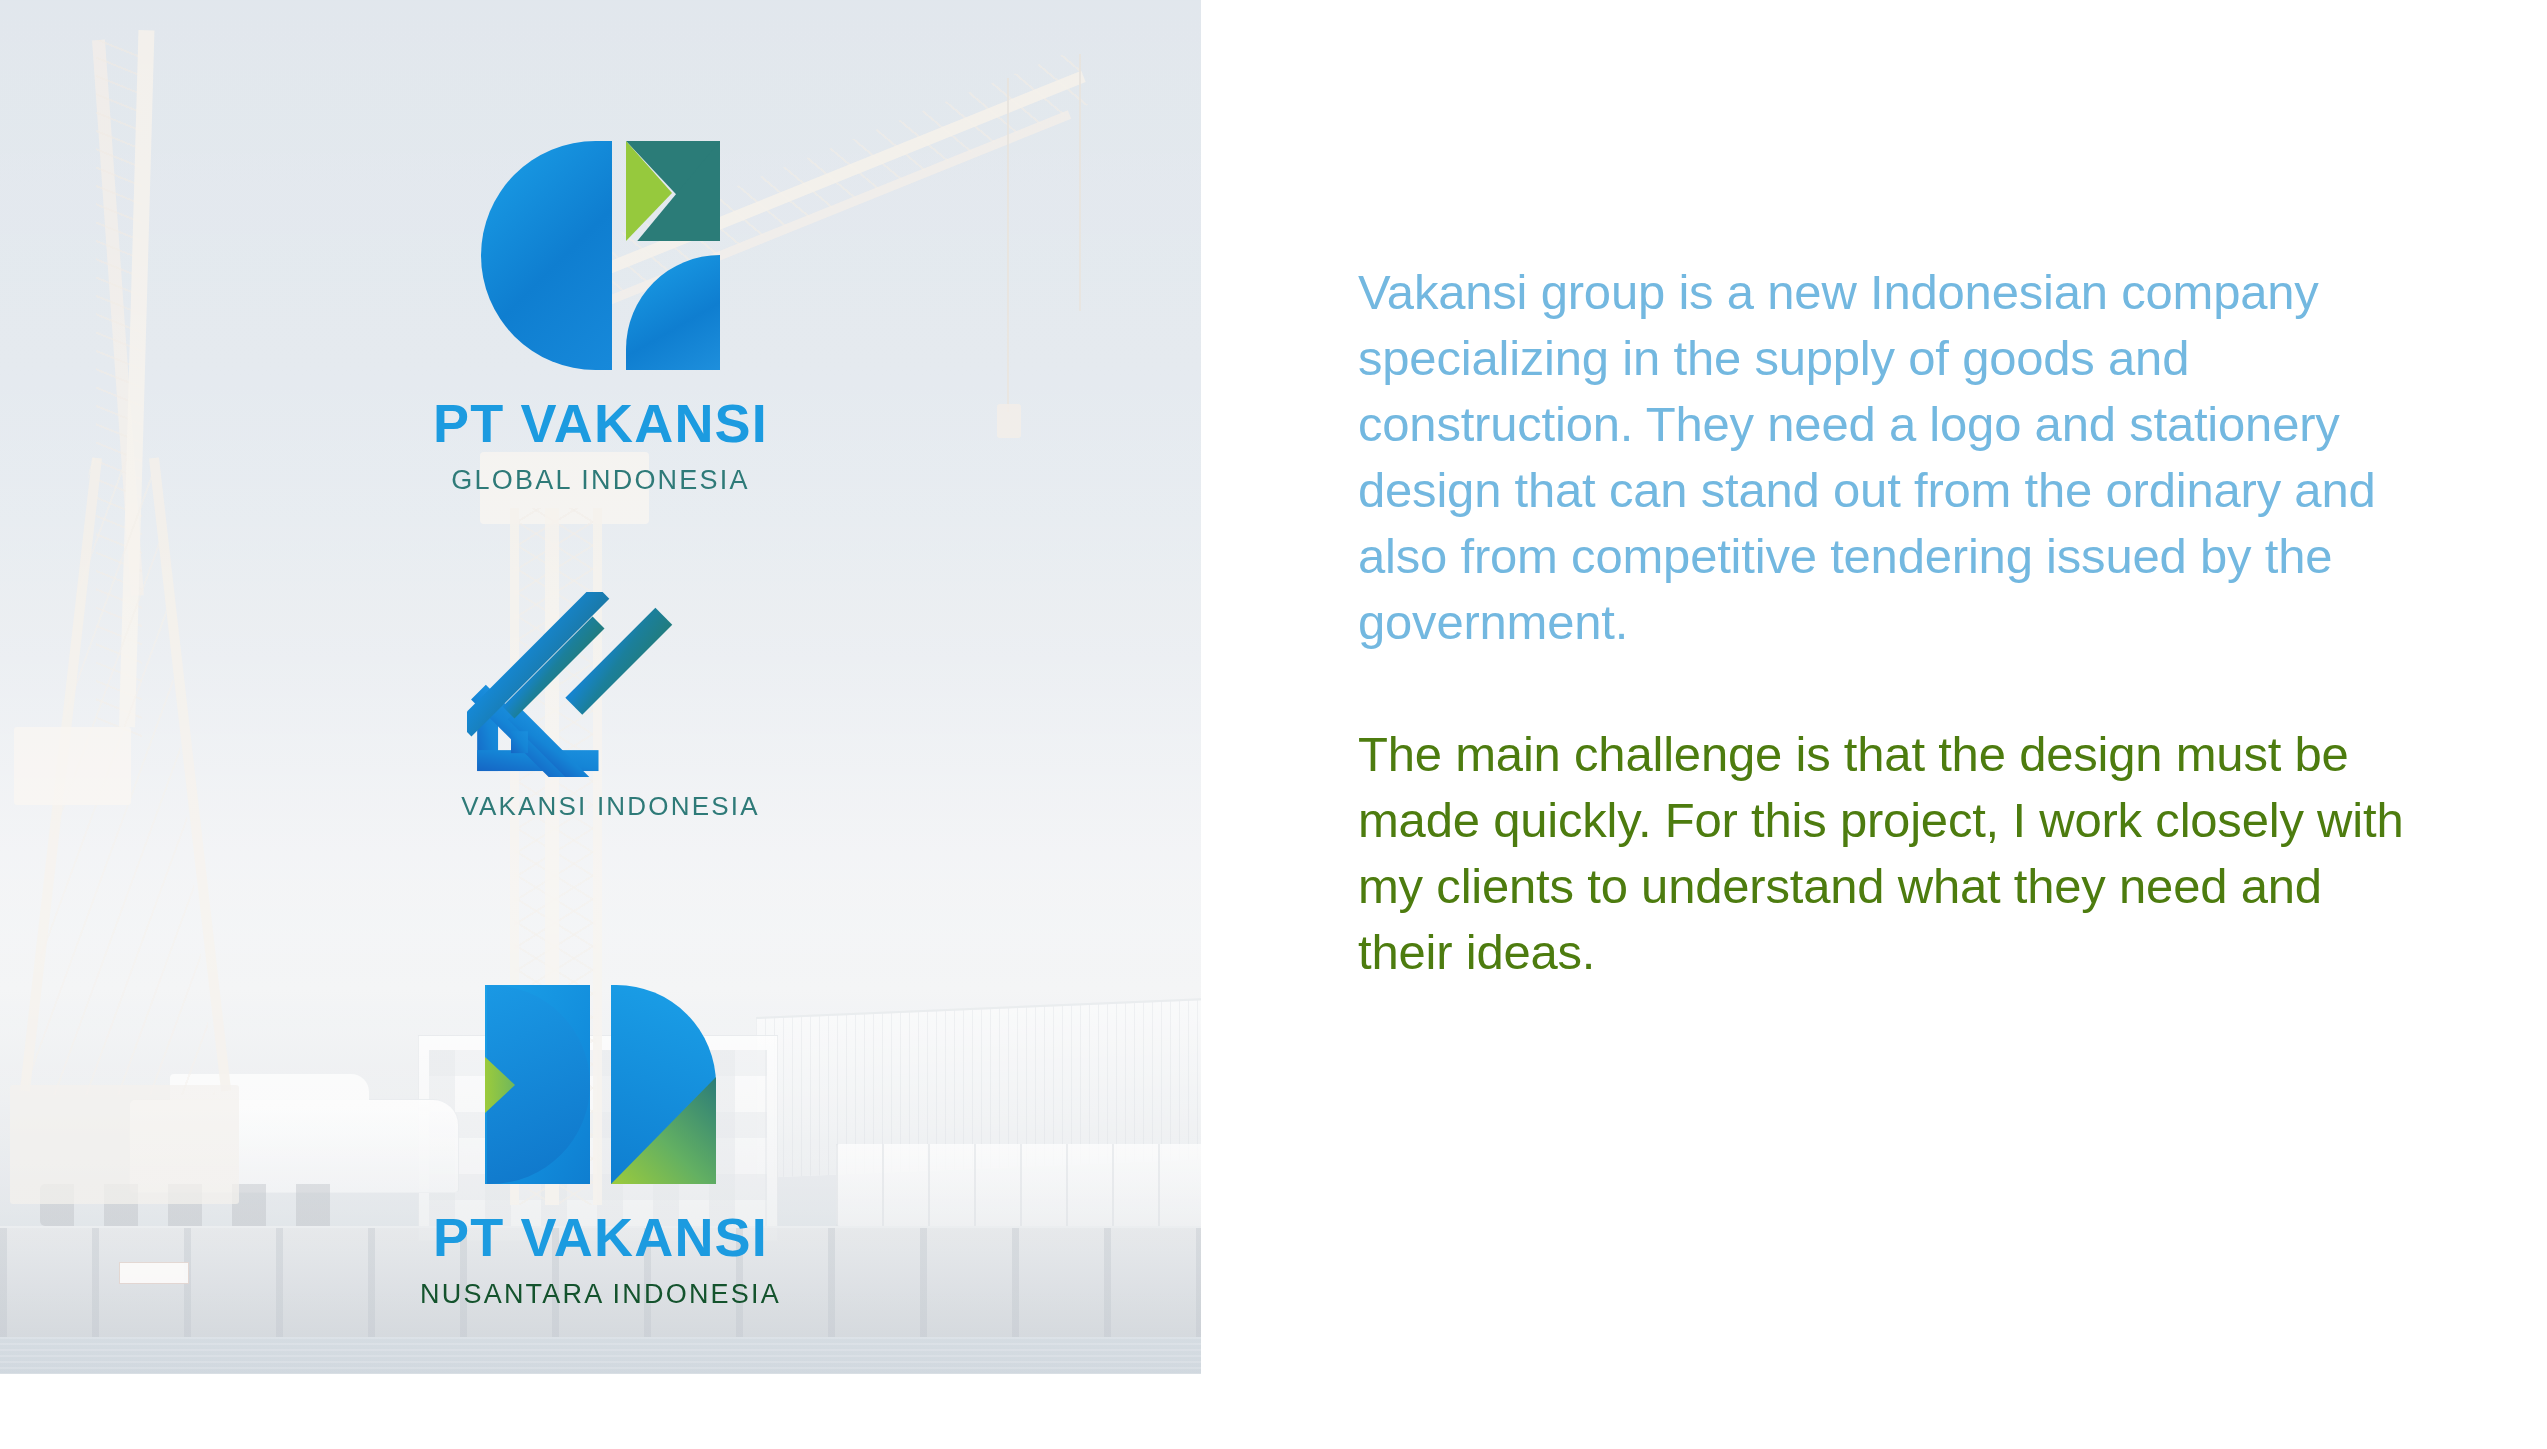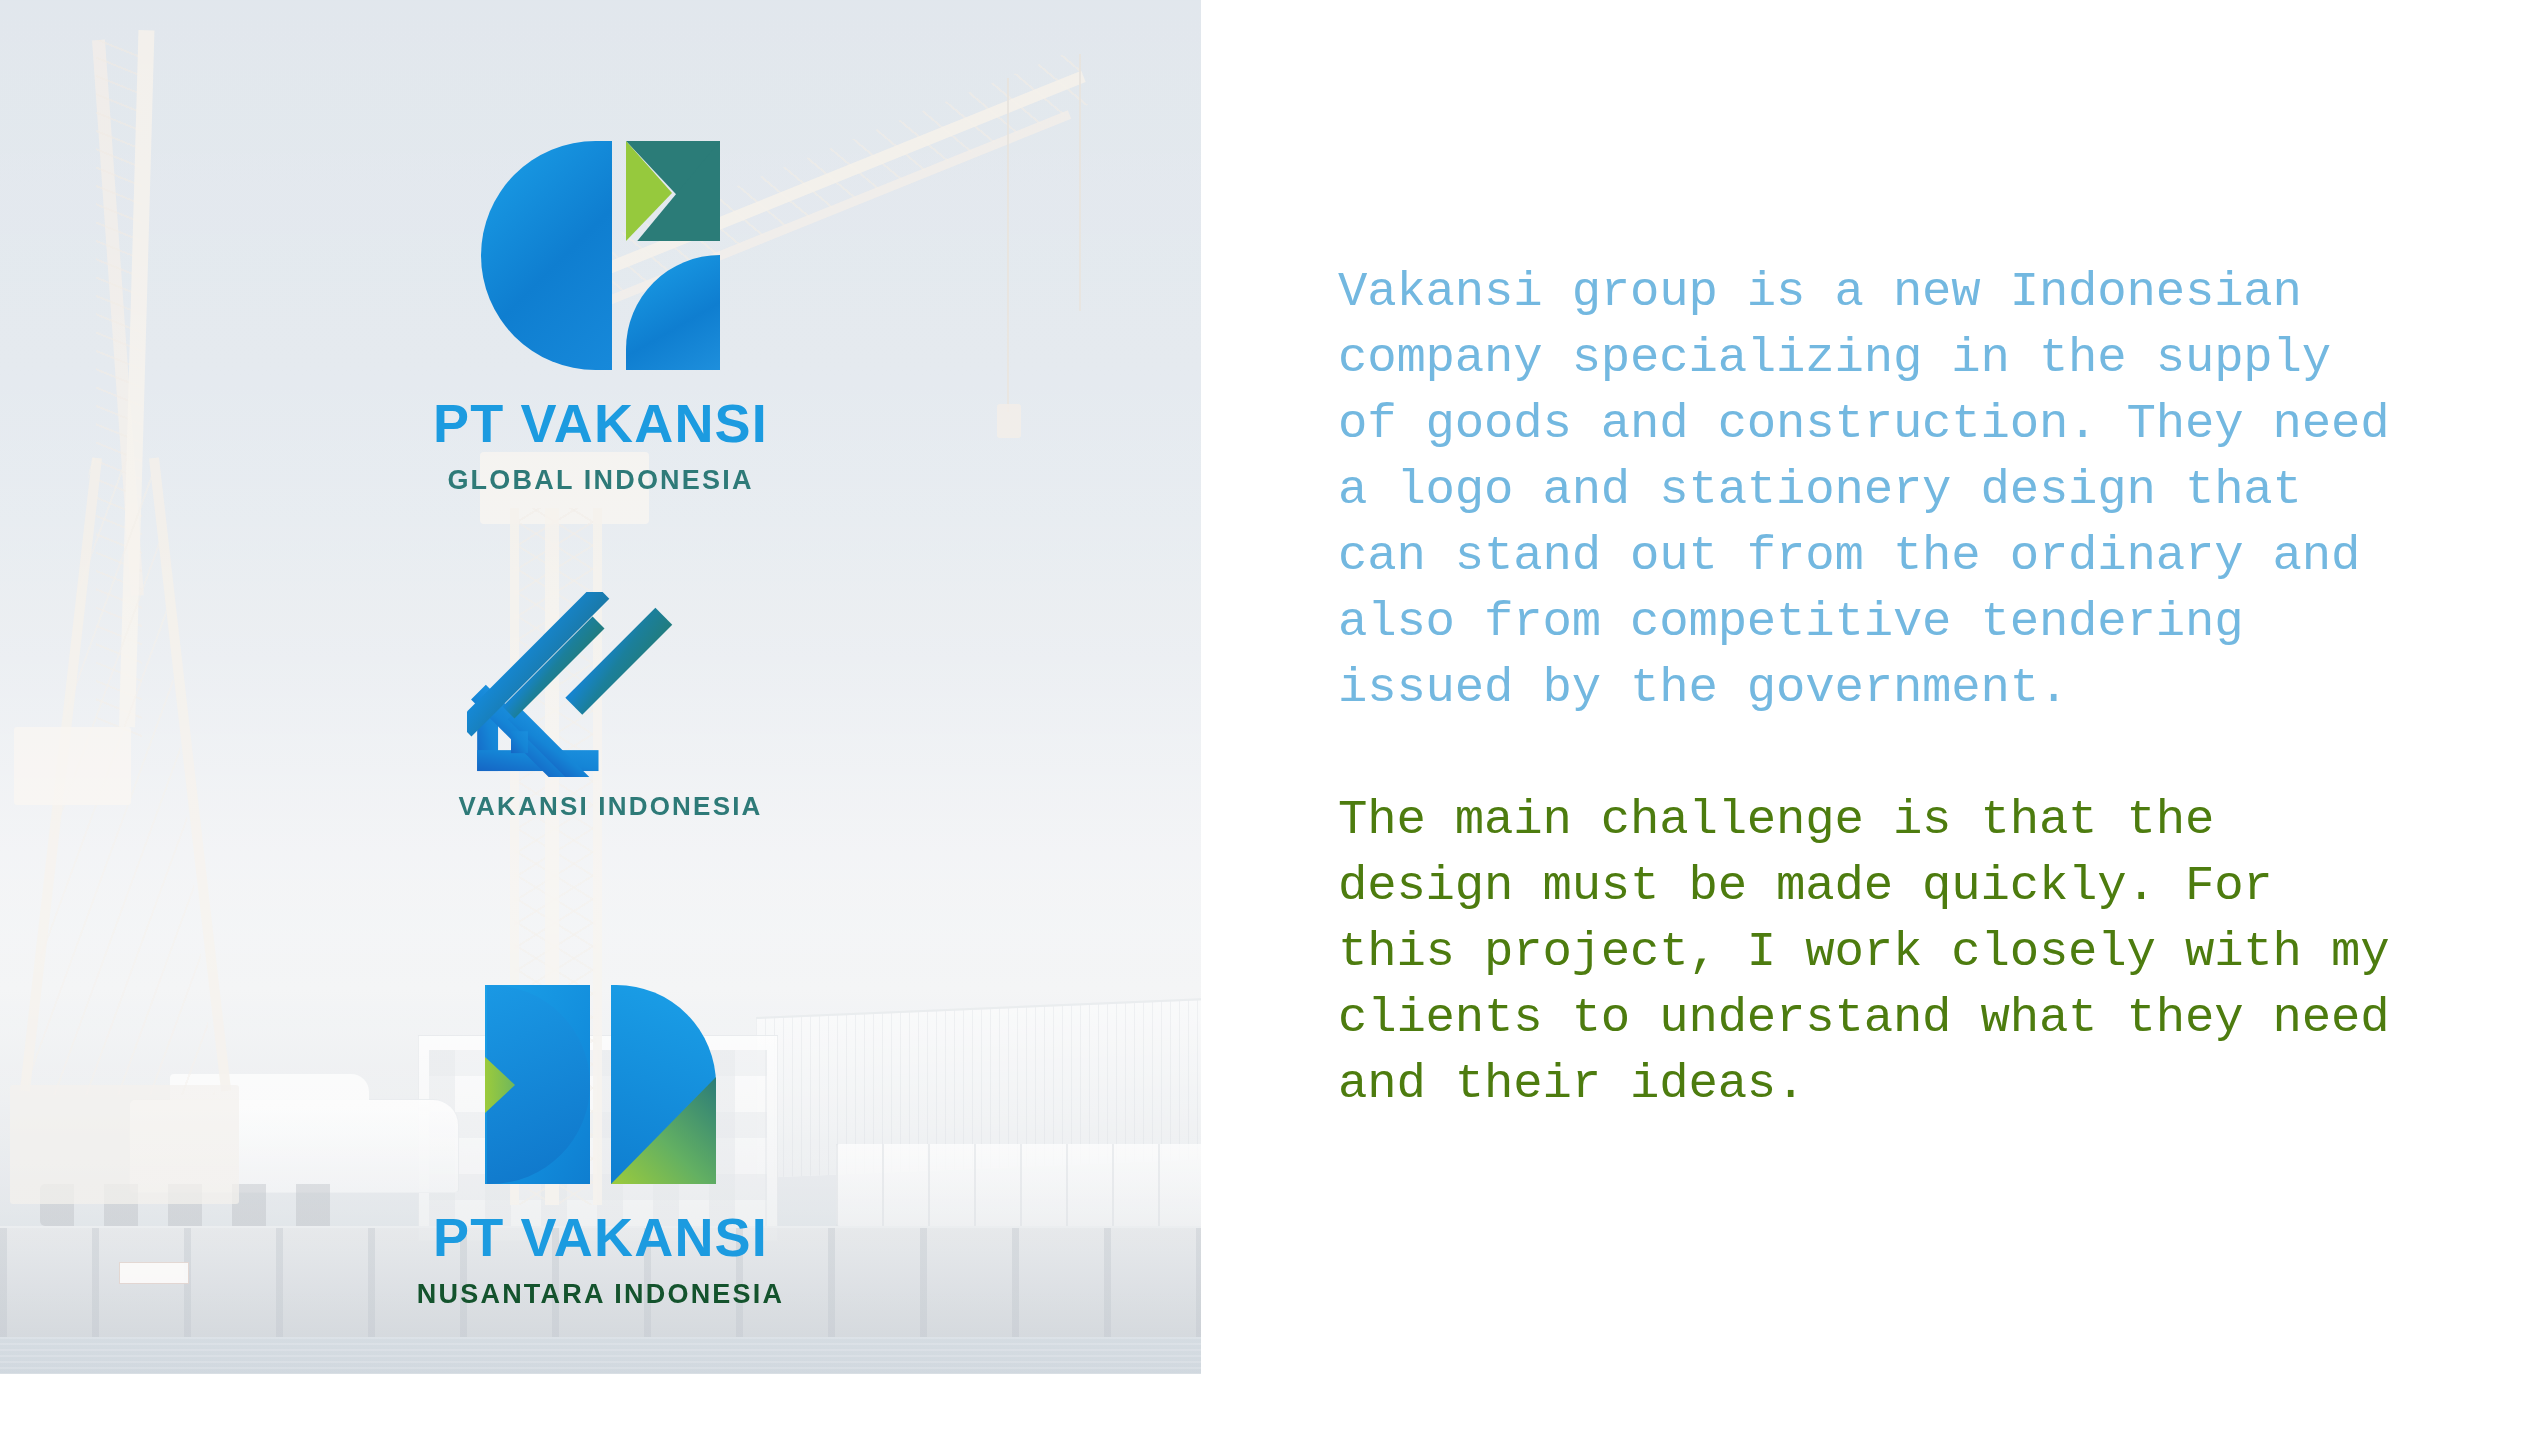--- a/index.html
+++ b/index.html
@@ -238,21 +238,21 @@
   }
   .logo-block { position: absolute; text-align: center; }
 
   .logo-title {
     font-weight: 700;
     letter-spacing: 1.2px;
     line-height: 1;
     white-space: nowrap;
   }
   .logo-sub {
-    font-weight: 700;
+    font-weight: 400;
     letter-spacing: 2.2px;
     line-height: 1;
     white-space: nowrap;
   }
 
   
   .mark1 { position: relative; margin: 0 auto; width: 239px; height: 229px; }
   .m1-semi {
     position: absolute; left: 0; top: 0; width: 131px; height: 229px;
     background: linear-gradient(135deg, #1ba0e8 0%, #0f7ed0 55%, #1789da 100%);
@@ -314,24 +314,23 @@
   }
 
   
   .right-panel {
     position: relative;
     flex: 1 1 auto;
     background: #ffffff;
   }
   .copy {
     position: absolute;
-    left: 137px;
+    left: 157px;
     top: 259px;
     width: 1070px;
-    font-family: Liberation Mono, monospace;
   }
   .copy p {
     margin: 0;
     font-size: 49px;
     line-height: 66px;
     font-weight: 400;
     letter-spacing: -0.2px;
   }
   .copy p + p { margin-top: 66px; }
 </style>

